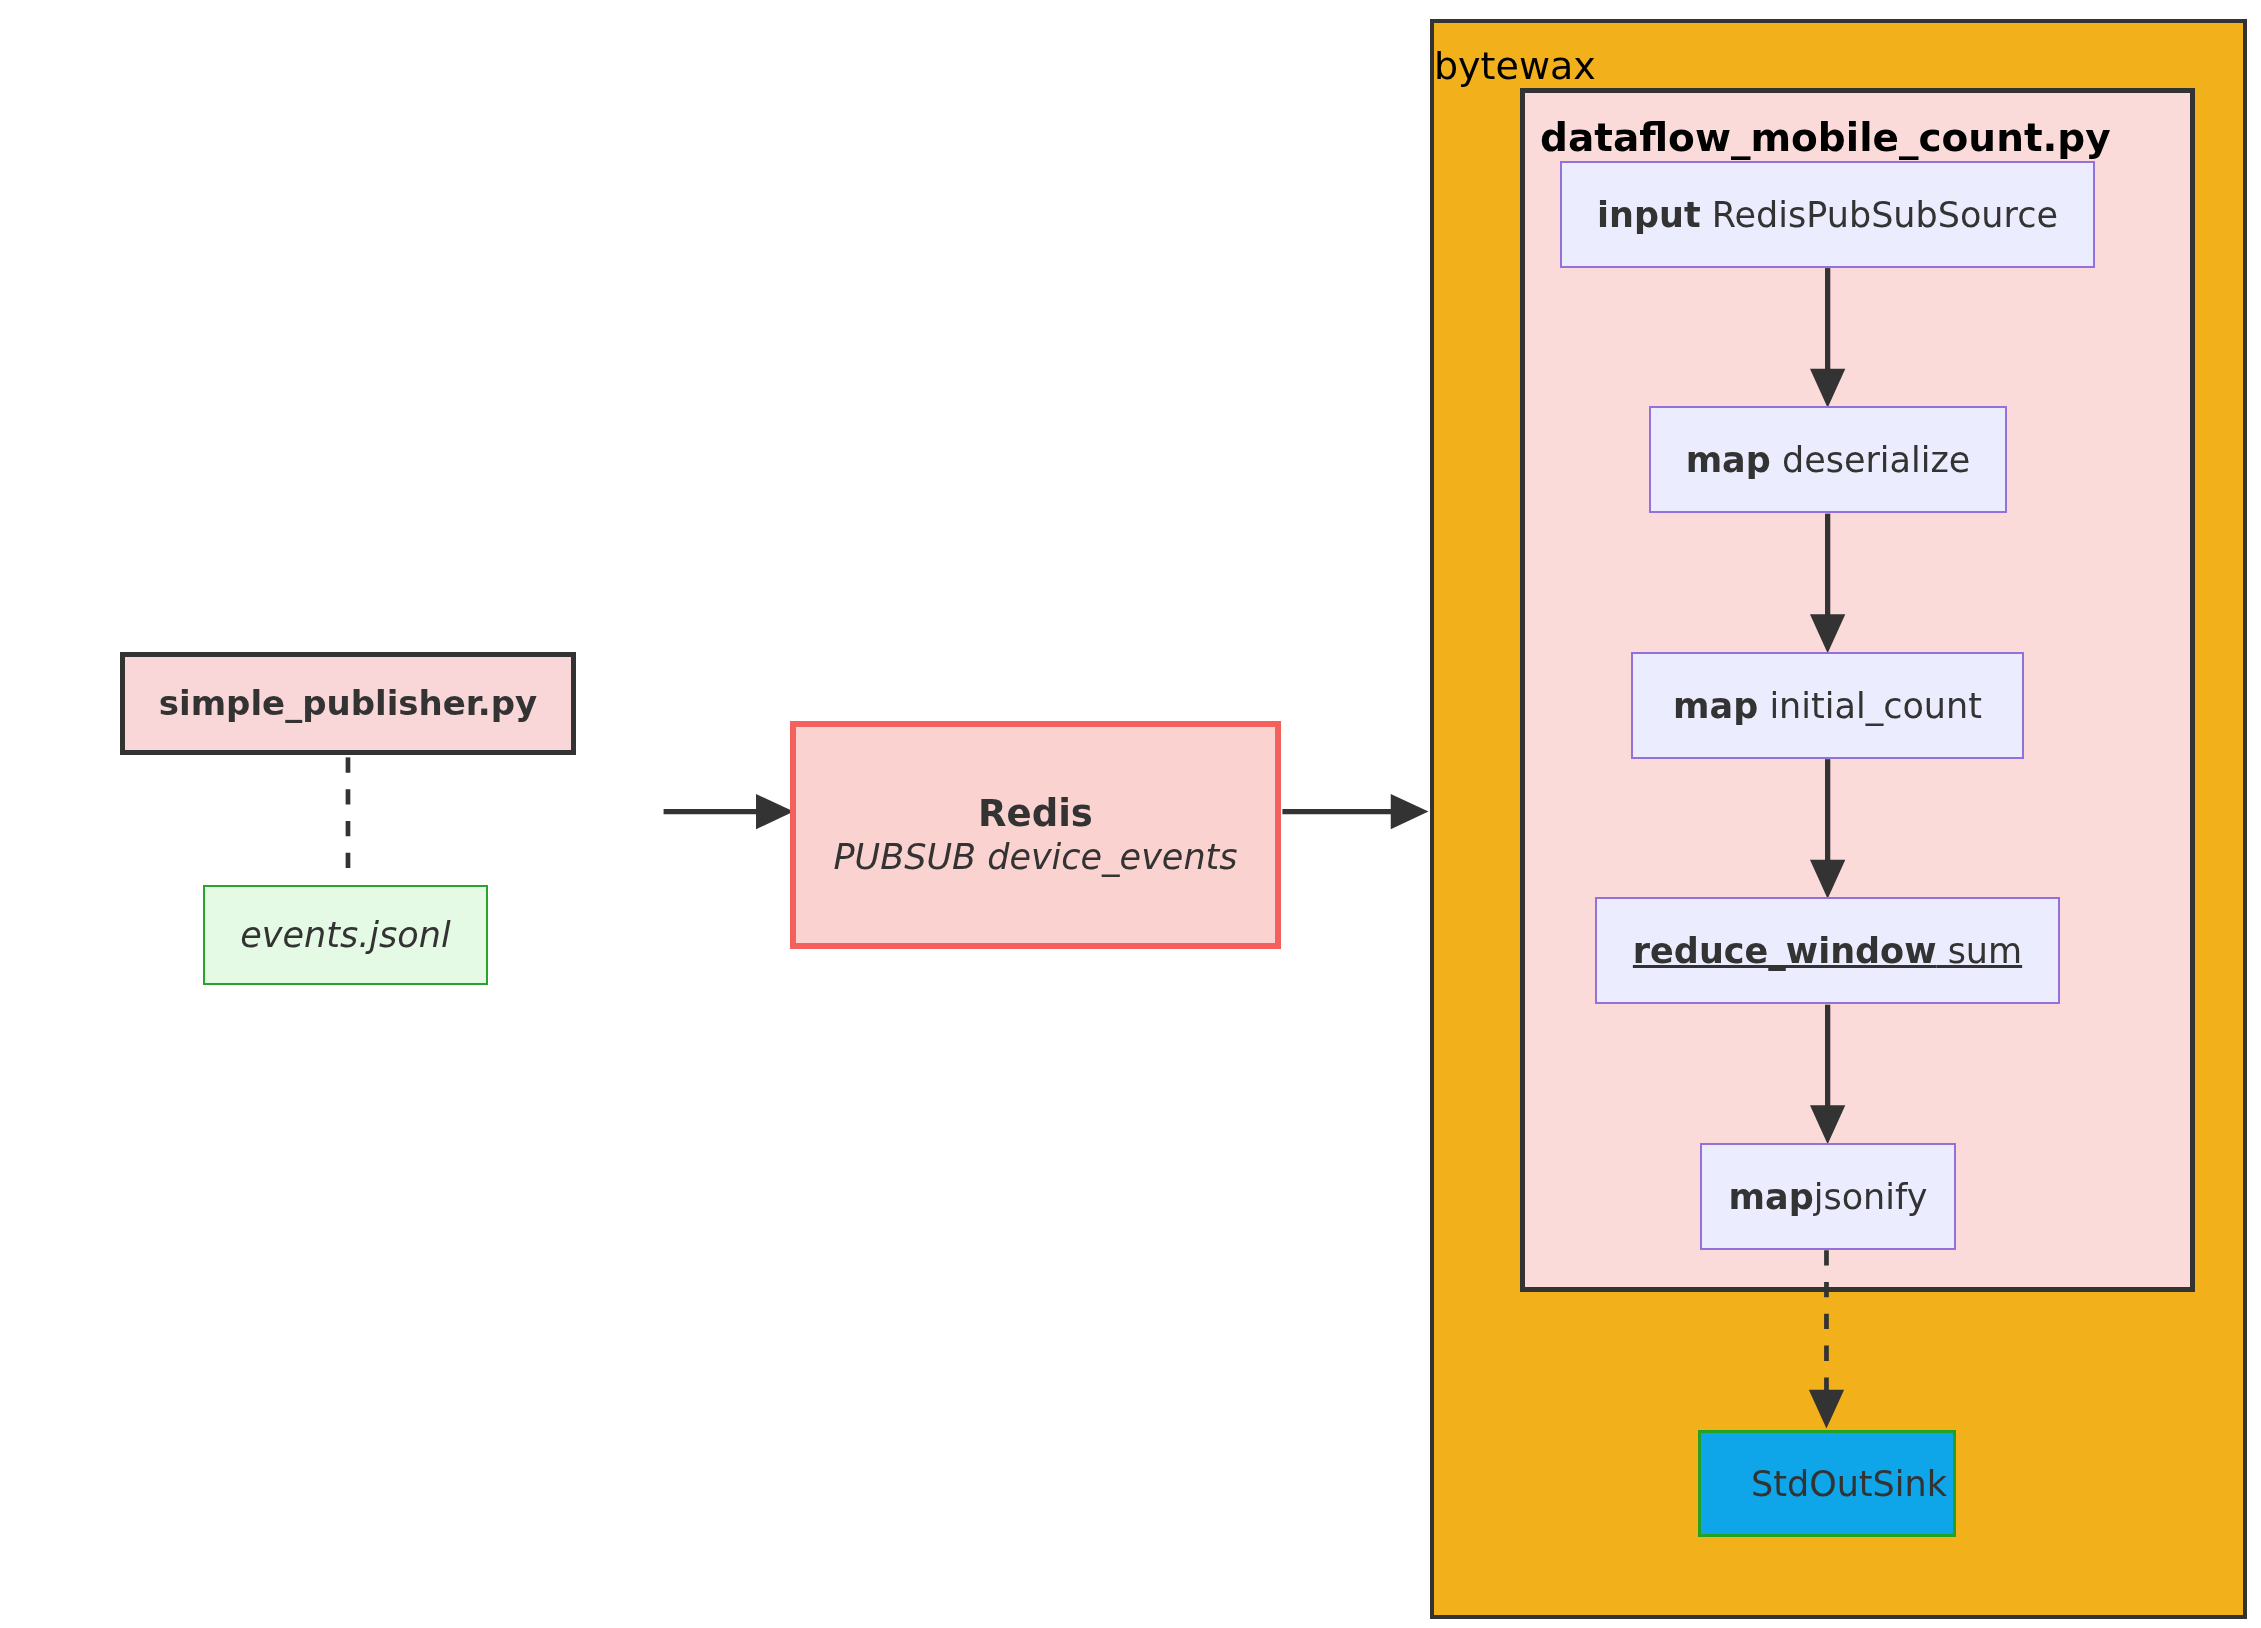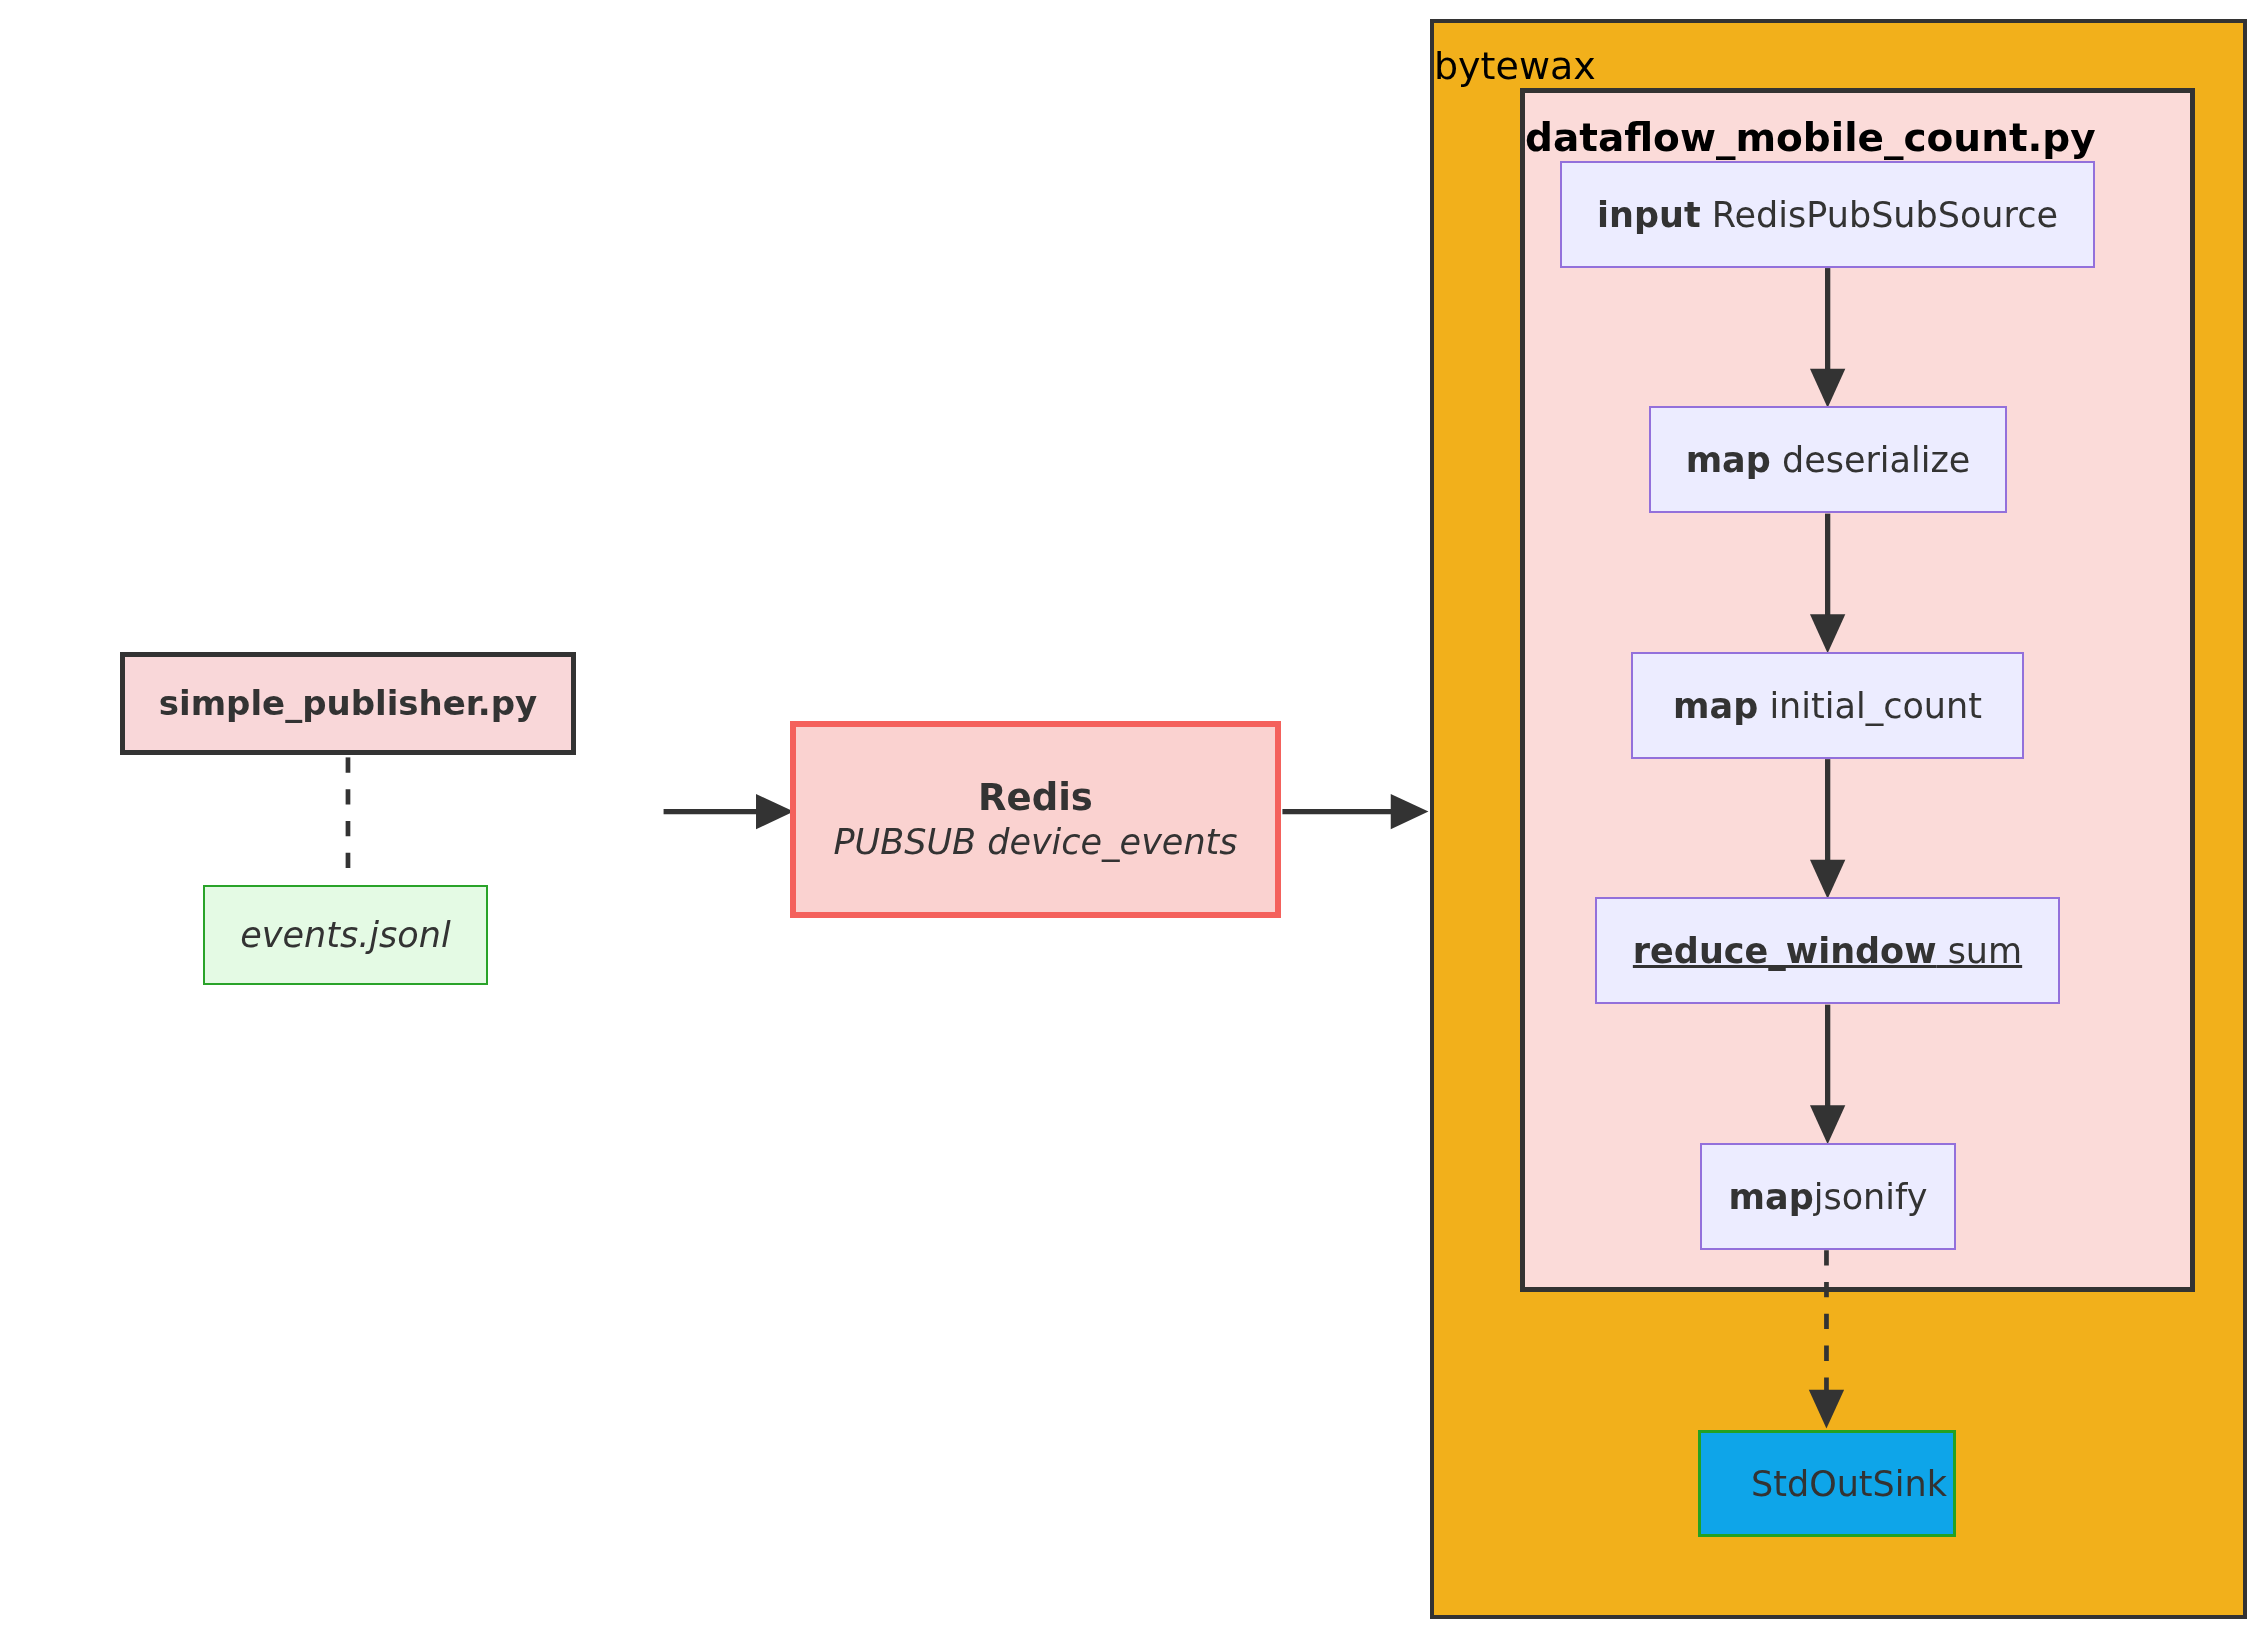--- a/index.html
+++ b/index.html
@@ -24,41 +24,41 @@
   #cluster-producer .cluster-label{top:16.5px;}
   #cluster-bytewax{
     left:1430px;top:19.4px;width:817px;height:1600px;
     background:#f2b01b;border:4.1px solid #333333;
   }
   #cluster-bytewax .cluster-label{top:20px;}
   #cluster-dataflow{
     left:1520px;top:88px;width:675px;height:1204px;
     background:#fbdbd9;border:5.3px solid #333333;
   }
-  #cluster-dataflow .cluster-label{top:21px;font-weight:700;font-size:39px;}
+  #cluster-dataflow .cluster-label{top:21px;font-weight:700;font-size:39px;margin-left:15px;}
 
   
   .node{
     position:absolute;box-sizing:border-box;
     display:flex;align-items:center;justify-content:center;
     text-align:center;white-space:nowrap;
     font-size:35px;line-height:1.2;z-index:3;
   }
   .arg{white-space:pre;}
   .kw{font-weight:700;white-space:pre;}
   #node-simple-publisher{
     left:120px;top:652px;width:456px;height:103px;
     background:#f9d7d9;border:5.3px solid #333333;font-weight:700;font-size:34px;
   }
   #node-events{
     left:203px;top:885px;width:285px;height:100px;
     background:#e4fae4;border:2.9px solid #29a329;font-style:italic;
   }
   #node-redis{
-    left:790px;top:721px;width:491px;height:197px;
+    left:790px;top:721px;width:491px;height:228px;
     background:#fad2d0;border:6.5px solid #f4615c;
     flex-direction:column;
   }
   #node-redis .redis-title{font-weight:700;font-size:37px;}
   #node-redis .redis-sub{font-style:italic;font-size:35px;}
   .step{
     background:#ececff;border:2.4px solid #9370db;
   }
   #node-input{left:1560px;top:161px;width:535px;height:107px;}
   #node-map-deserialize{left:1649px;top:406px;width:358px;height:107px;}

